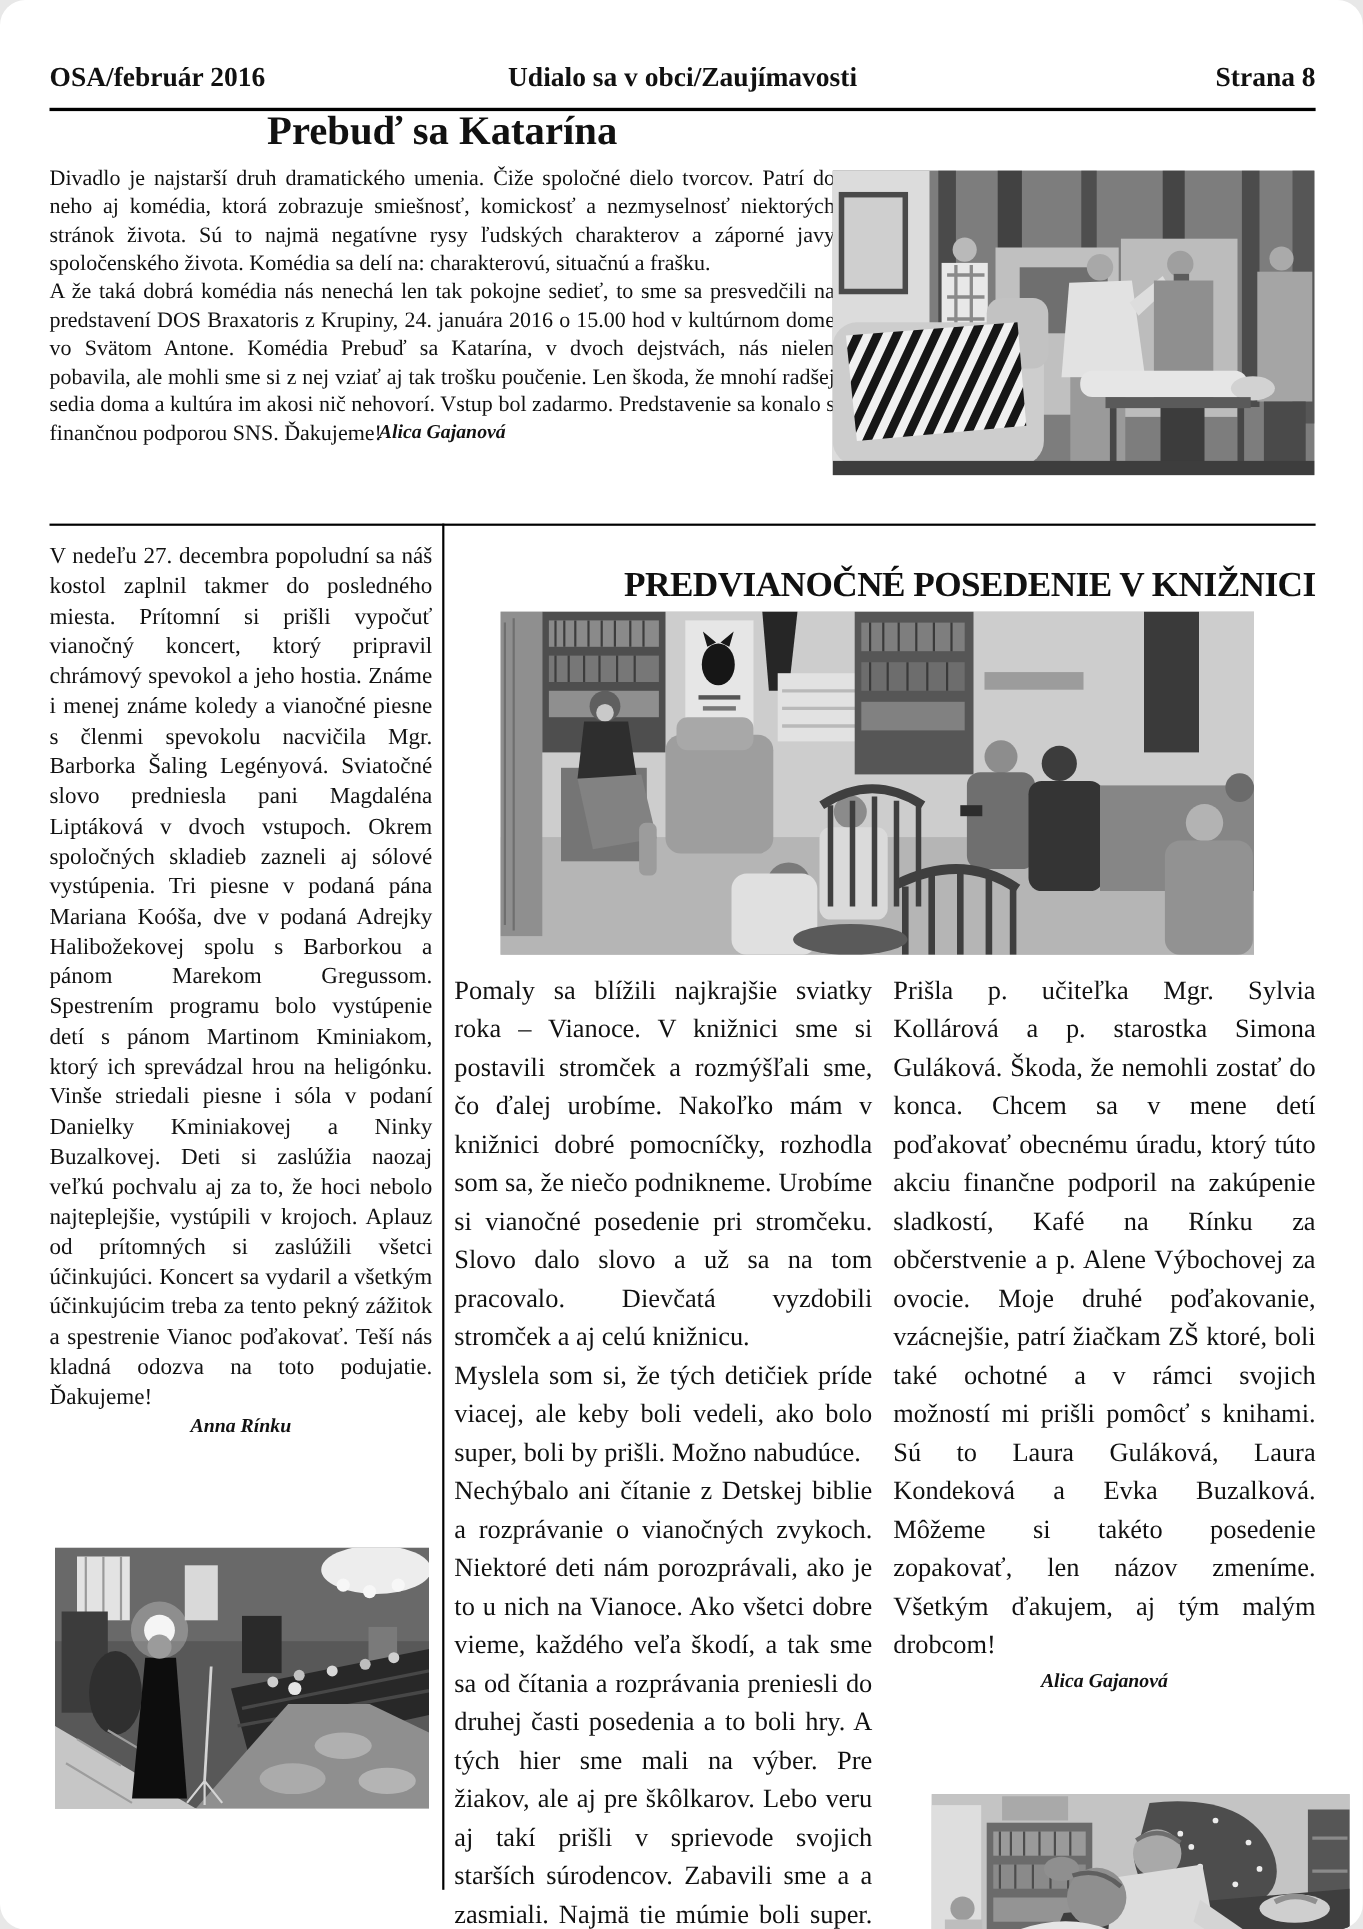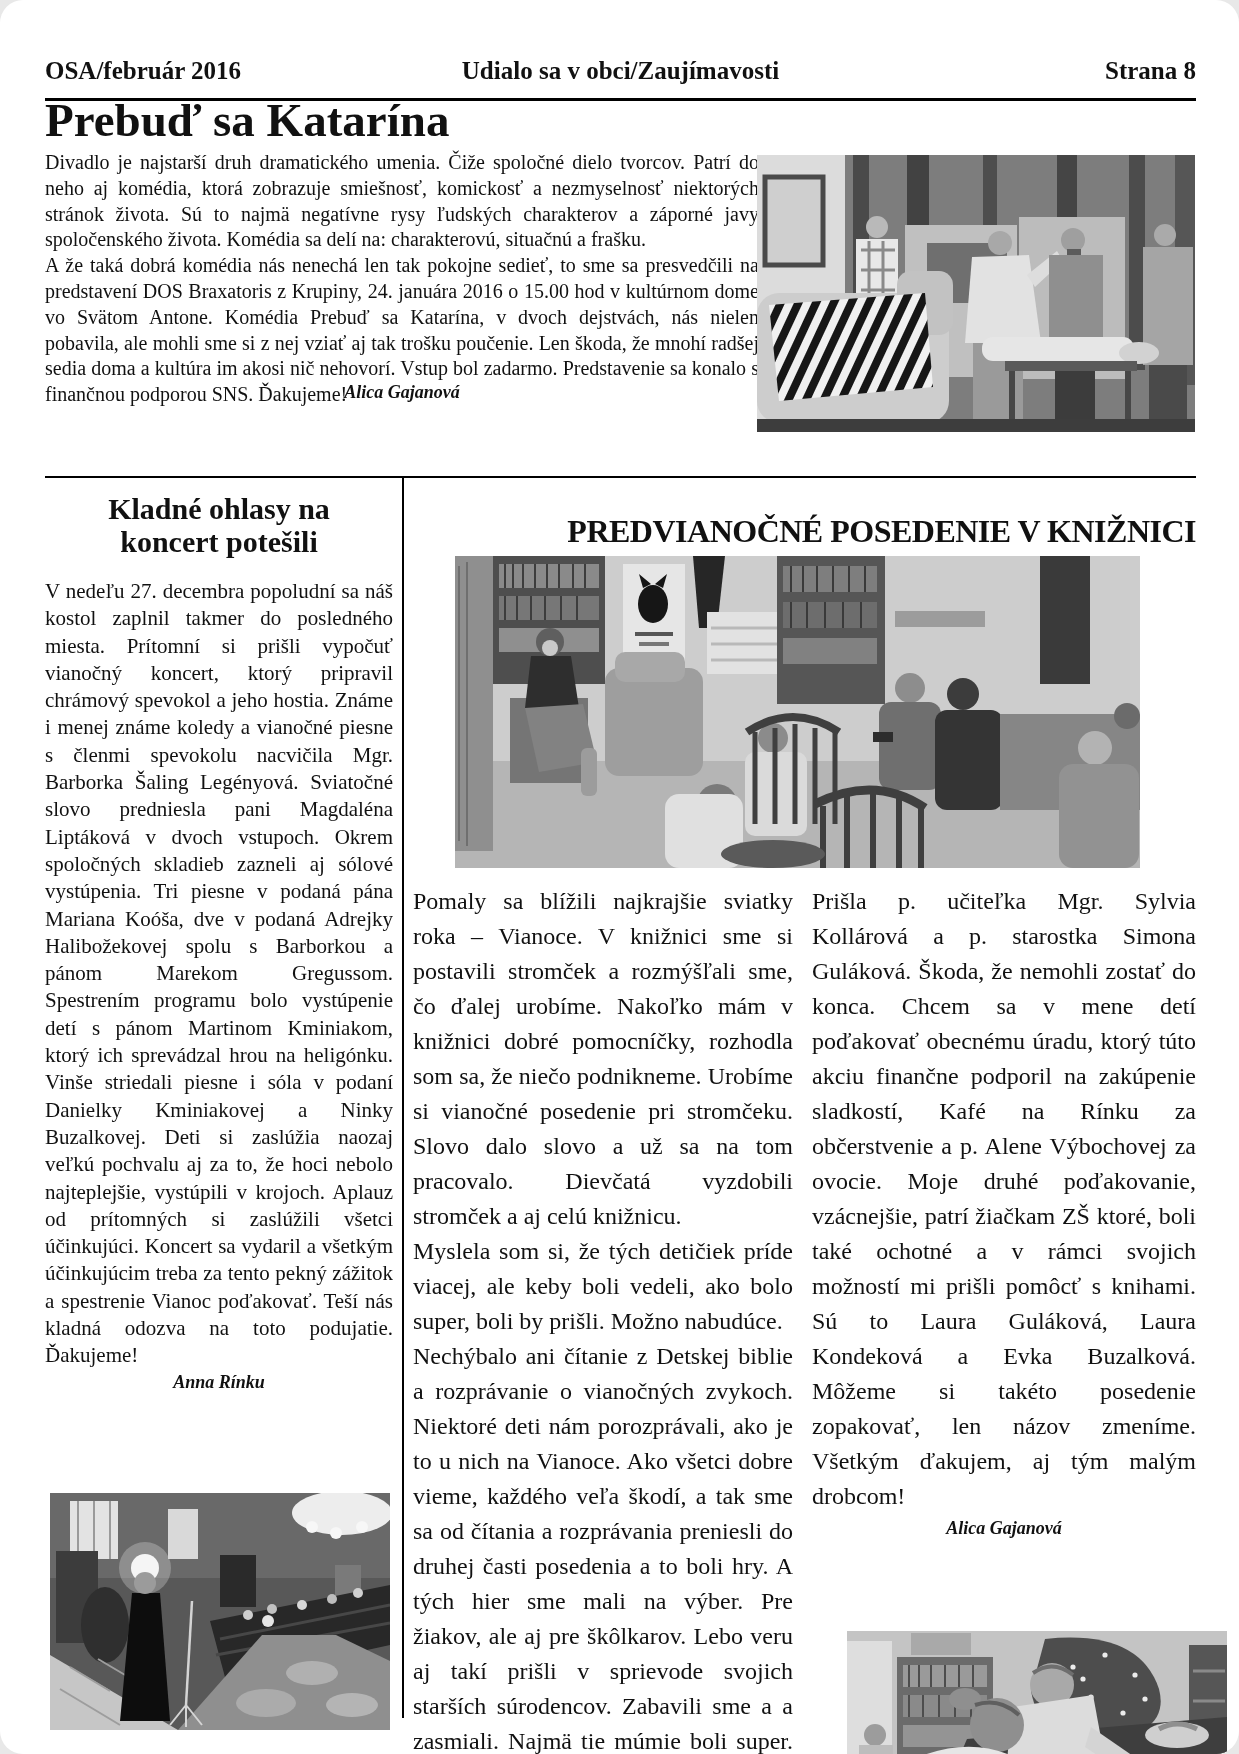--- a/index.html
+++ b/index.html
@@ -6,21 +6,21 @@
   .page{position:relative;width:1239px;height:1754px;background:#ffffff;margin:0 auto;
         font-family:"Liberation Serif","DejaVu Serif",serif;color:#111;overflow:hidden;border-radius:23px;}
   
   .hdr{position:absolute;left:45px;top:57px;width:1151px;height:34px;font-weight:bold;font-size:25px;}
   .hdr-left{position:absolute;left:0;top:0;}
   .hdr-center{position:absolute;left:0;right:0;top:0;text-align:center;}
   .hdr-right{position:absolute;right:0;top:0;}
   .hdr-rule{position:absolute;left:45px;top:98px;width:1151px;height:3px;background:#000;}
   
   .a1{position:absolute;left:45px;top:100px;width:714px;}
-  .a1 h1{margin:0 0 10px 0;font-size:47px;line-height:40px;text-align:left;font-weight:bold;}
+  .a1 h1{margin:0 0 10px 0;font-size:37px;line-height:40px;text-align:center;font-weight:bold;}
   .a1 p{margin:0;font-size:20px;line-height:25.8px;text-align:justify;text-justify:inter-word;}
   .sig{font-size:18px;font-style:italic;font-weight:bold;text-align:center;}
   .a1 .sig{margin-top:-25.8px;}
   .photo{position:absolute;background:#bbb;}
   .photo svg{display:block;width:100%;height:100%;}
   #photo-theatre{left:757px;top:155px;width:438px;height:277px;}
   
   .mid-rule{position:absolute;left:45px;top:476px;width:1151px;height:2px;background:#000;}
   .v-rule{position:absolute;left:402px;top:476px;width:2px;height:1242px;background:#000;}
   
@@ -101,21 +101,20 @@
       <rect x="252" y="216" width="6" height="54" fill="#474747"></rect>
       <rect x="368" y="216" width="6" height="54" fill="#474747"></rect>
       <rect x="0" y="264" width="438" height="13" fill="#3d3d3d"></rect>
     </svg>
   </figure>
 
   <div class="mid-rule"></div>
   <div class="v-rule"></div>
 
   <aside class="leftcol">
-    <h2><span>Kladné ohlasy na</span><br><span>koncert potešili</span></h2>
     <p>V nedeľu 27. decembra popoludní sa náš kostol zaplnil takmer do posledného miesta. Prítomní si prišli vypočuť vianočný koncert, ktorý pripravil chrámový spevokol a jeho hostia. Známe i menej známe koledy a vianočné piesne s členmi spevokolu nacvičila Mgr. Barborka Šaling Legényová. Sviatočné slovo predniesla pani Magdaléna Liptáková v dvoch vstupoch. Okrem spoločných skladieb zazneli aj sólové vystúpenia. Tri piesne v podaná pána Mariana Koóša, dve v podaná Adrejky Halibožekovej spolu s Barborkou a pánom Marekom Gregussom. Spestrením programu bolo vystúpenie detí s pánom Martinom Kminiakom, ktorý ich sprevádzal hrou na heligónku. Vinše striedali piesne i sóla v podaní Danielky Kminiakovej a Ninky Buzalkovej. Deti si zaslúžia naozaj veľkú pochvalu aj za to, že hoci nebolo najteplejšie, vystúpili v krojoch. Aplauz od prítomných si zaslúžili všetci účinkujúci. Koncert sa vydaril a všetkým účinkujúcim treba za tento pekný zážitok a spestrenie Vianoc poďakovať. Teší nás kladná odozva na toto podujatie. Ďakujeme!</p>
     <div class="sig">Anna Rínku</div>
     <figure class="photo" id="photo-church" style="margin-top:100px;margin-bottom:0;margin-right:0;margin-left:0;">
       <svg viewBox="0 0 340 237" preserveAspectRatio="none">
         <rect width="340" height="237" fill="#585858"></rect>
         <rect width="340" height="85" fill="#696969"></rect>
         <rect x="20" y="8" width="48" height="58" fill="#e3e3e3"></rect>
         <path d="M28,8 V66 M44,8 V66 M60,8 V66" stroke="#9a9a9a" stroke-width="2"></path>
         <circle cx="95" cy="75" r="14" fill="#f2f2f2"></circle>
         <circle cx="95" cy="75" r="26" fill="#ffffff" opacity="0.25"></circle>

